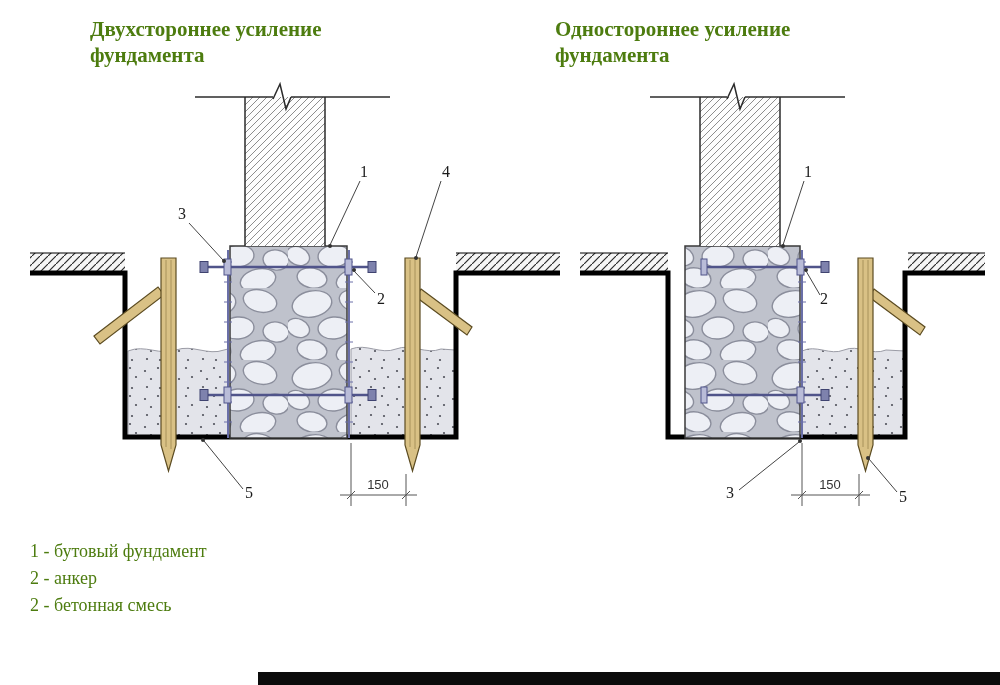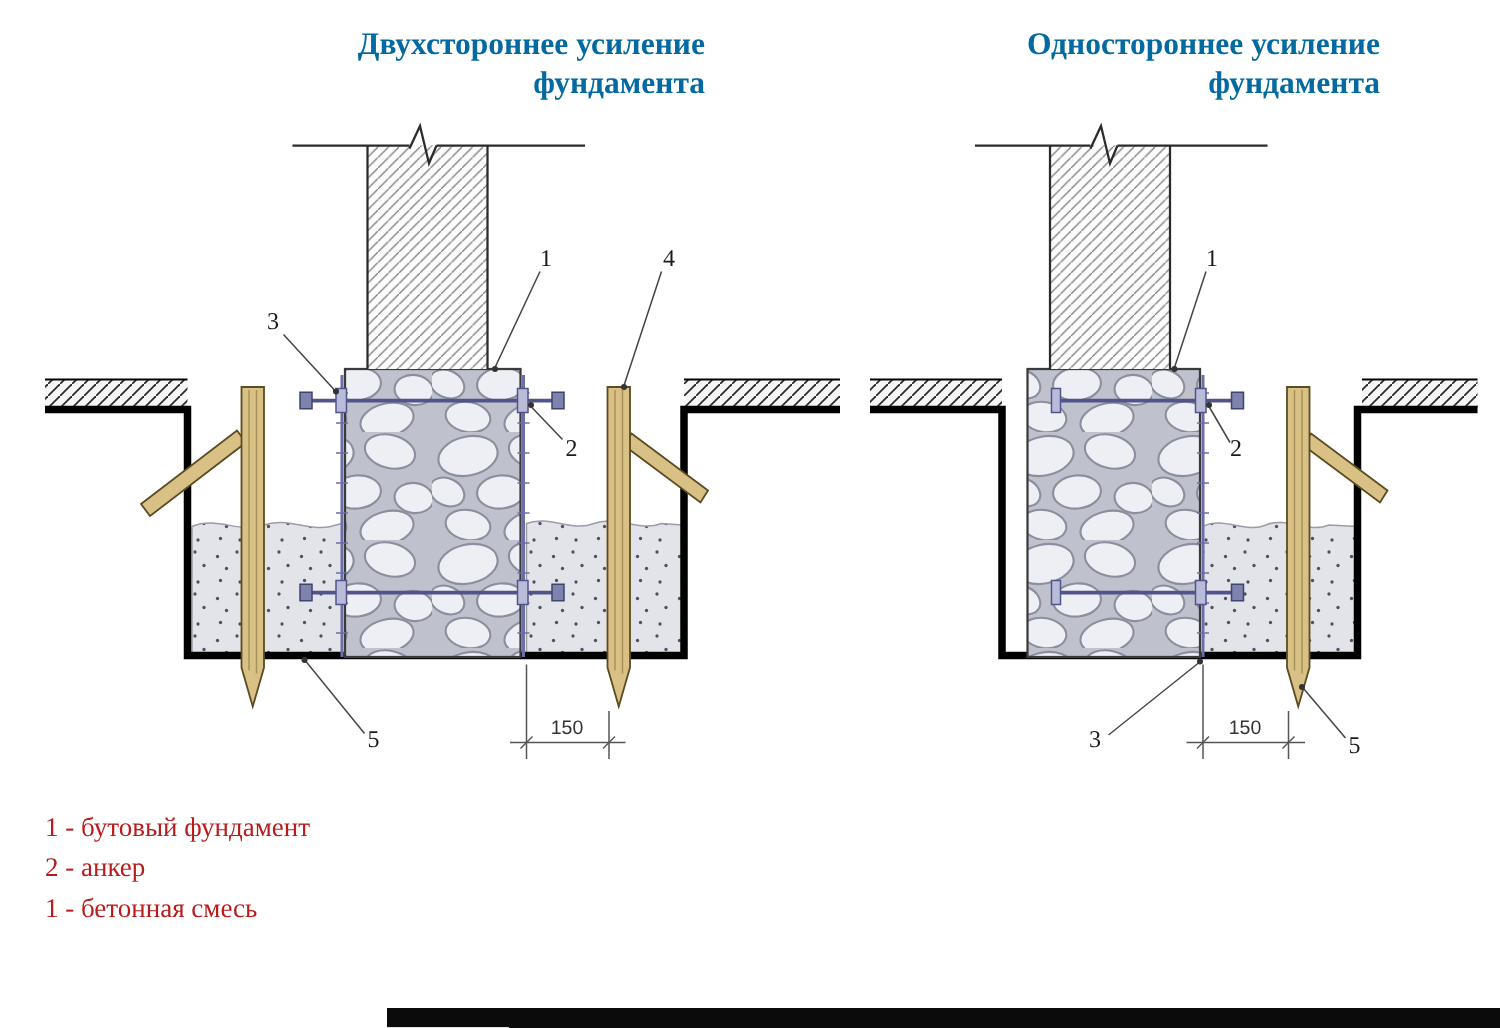--- a/index.html
+++ b/index.html
@@ -1,23 +1,23 @@
 <!DOCTYPE html>
 <html><head>
 <meta charset="utf-8">
 <style>
   html,body{margin:0;padding:0;background:#fff;}
   .page{position:relative;width:1000px;height:685px;background:#ffffff;overflow:hidden;
         font-family:"Liberation Serif", serif;}
   .diagram-canvas{position:absolute;left:0;top:0;width:1000px;height:685px;}
-  .title{position:absolute;top:16px;text-align:right;font-weight:bold;font-size:21px;
-         line-height:26px;color:#0369a1;}
+  .title{position:absolute;top:16px;text-align:left;font-weight:bold;font-size:21px;
+         line-height:26px;color:#4d7c0f;}
   .title-left{left:90px;width:380px;}
-  .title-right{left:540px;width:380px;}
-  .legend{position:absolute;left:30px;top:538px;font-size:18px;line-height:27px;color:#b91c1c;}
+  .title-right{left:555px;width:380px;}
+  .legend{position:absolute;left:30px;top:538px;font-size:18px;line-height:27px;color:#4d7c0f;}
   .legend-item{white-space:nowrap;}
   .bottom-bar{position:absolute;left:258px;right:0;bottom:0;height:13px;background:#0b0b0b;}
   svg text{font-family:"Liberation Serif", serif;fill:#1a1a1a;}
   svg text.dim{font-family:"Liberation Sans", sans-serif;font-size:13px;fill:#333;}
   svg text.callout{font-size:16px;}
 </style>
 </head>
 <body>
 
 <div class="page">
@@ -212,17 +212,17 @@
       <text class="callout" x="808" y="177" text-anchor="middle">1</text>
       <text class="callout" x="824" y="304" text-anchor="middle">2</text>
       <text class="callout" x="730" y="498" text-anchor="middle">3</text>
       <text class="callout" x="903" y="502" text-anchor="middle">5</text>
     </g>
   </svg>
 
   <div class="legend">
     <div class="legend-item">1 - бутовый фундамент</div>
     <div class="legend-item">2 - анкер</div>
-    <div class="legend-item">1 - бетонная смесь</div>
+    <div class="legend-item">2 - бетонная смесь</div>
   </div>
 
   <div class="bottom-bar"></div>
 </div>
 
 </body></html>

